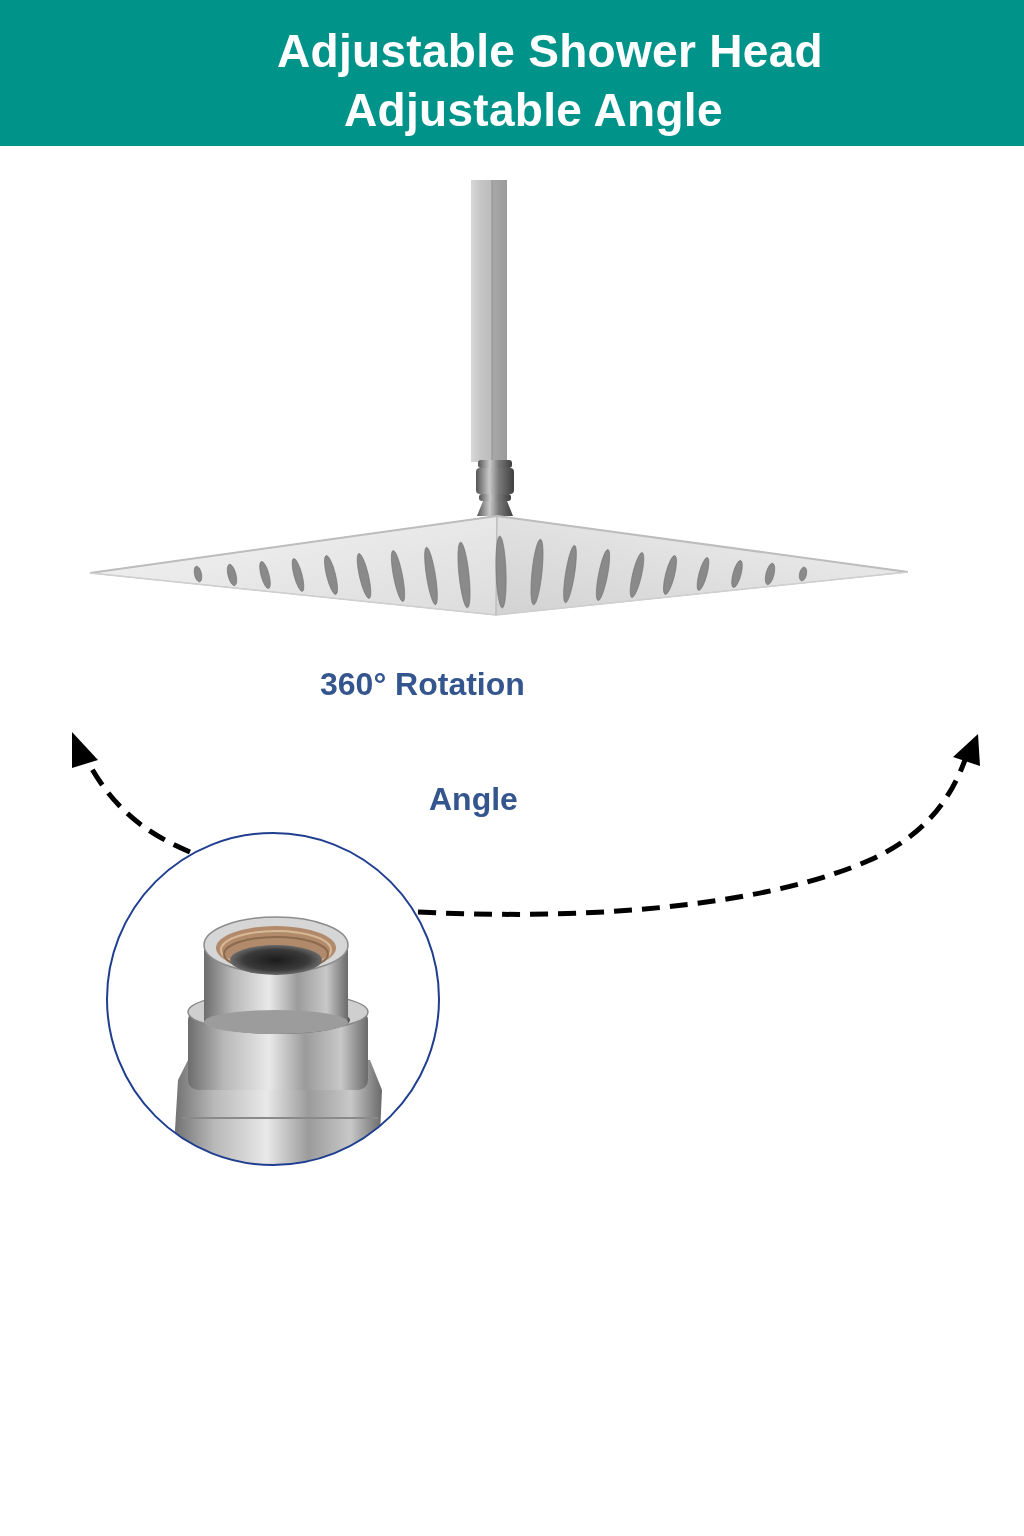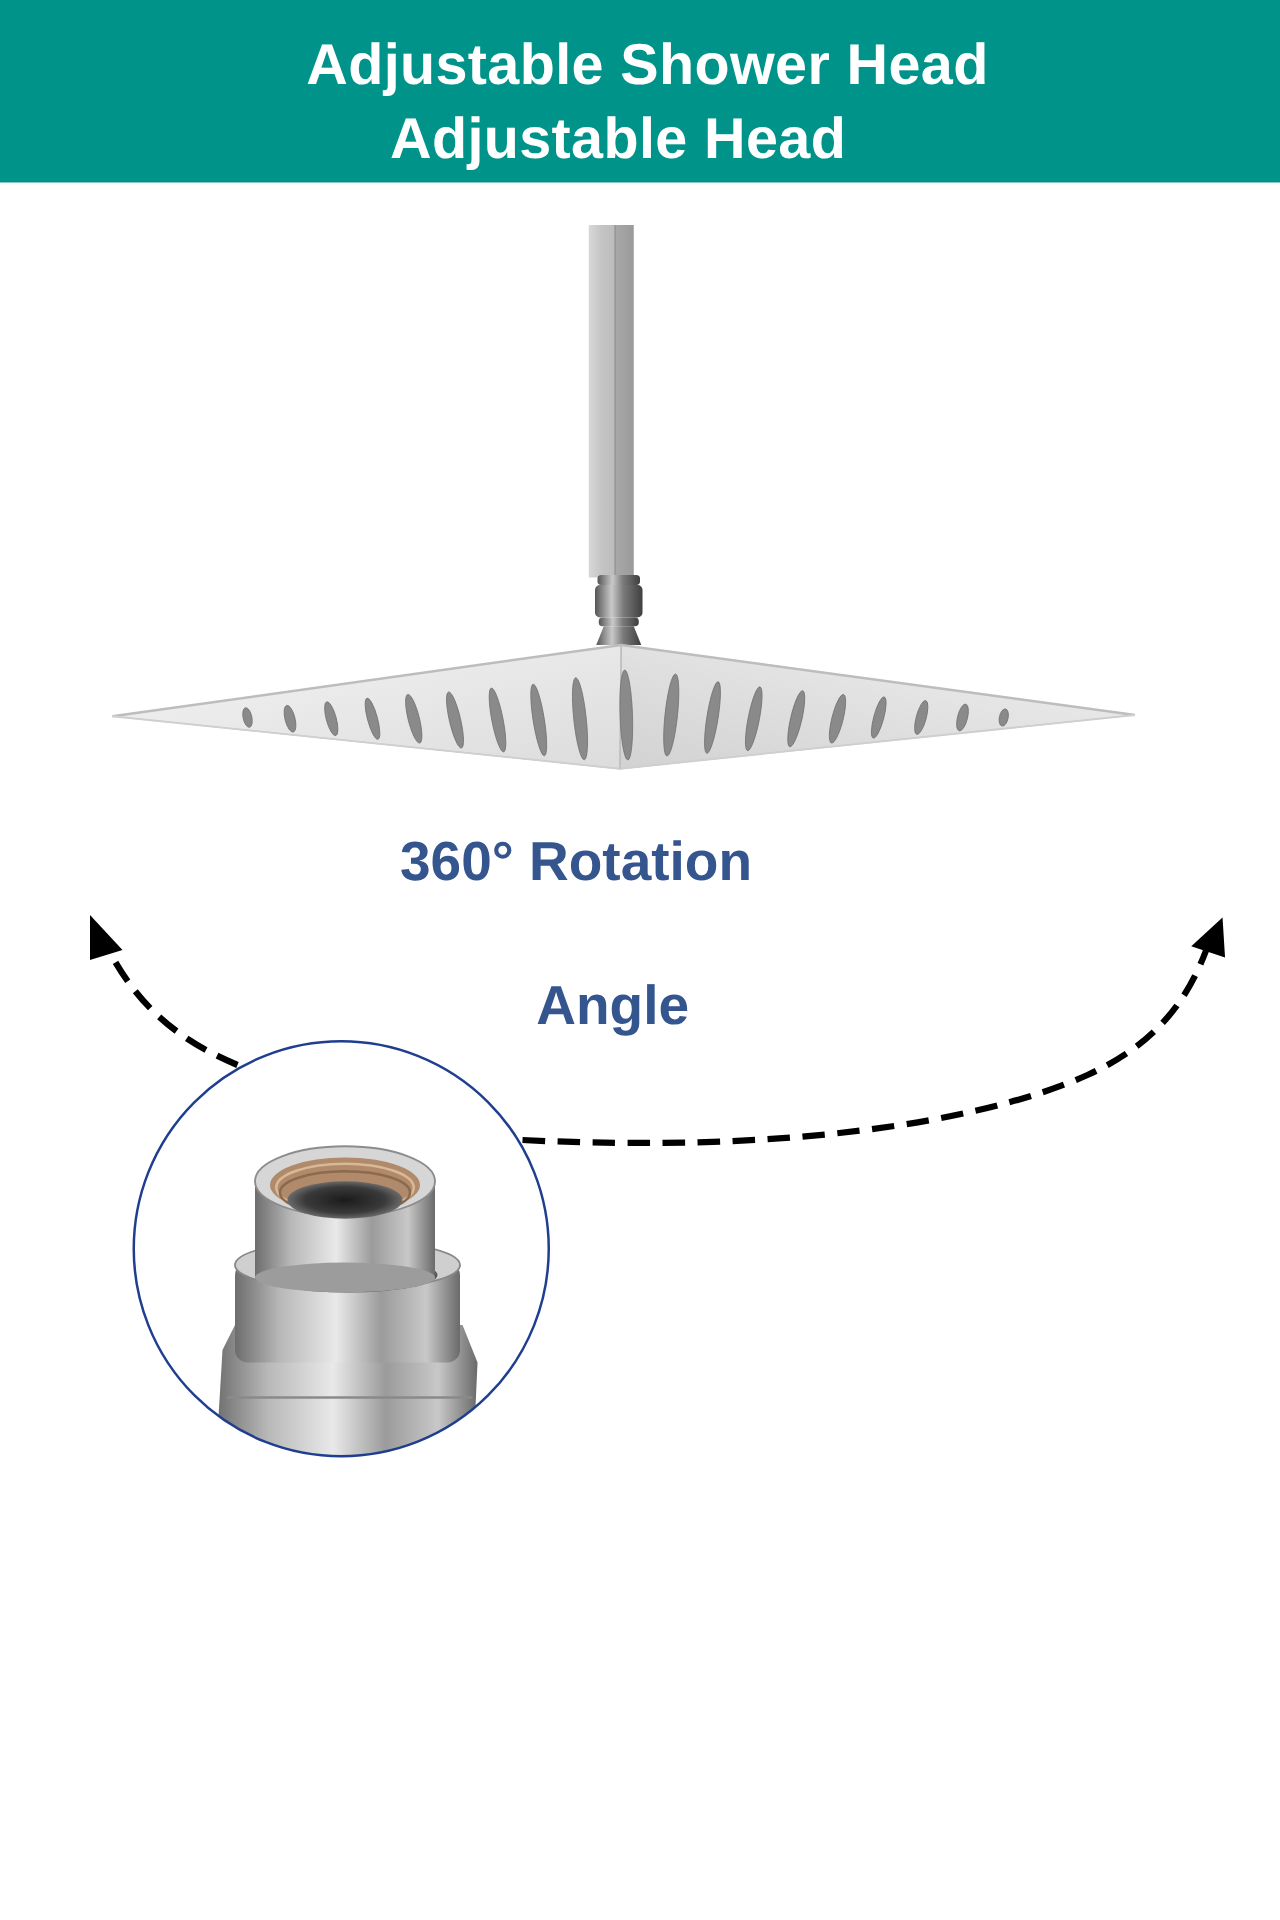--- a/index.html
+++ b/index.html
@@ -6,38 +6,38 @@
     body {
       width: 1024px; height: 1536px; position: relative; overflow: hidden;
       background: #ffffff; font-family: "Liberation Sans", sans-serif;
     }
     .banner {
       position: absolute; left: 0; top: 0; width: 1024px; height: 146px;
       background: #00938a;
     }
     .banner-line {
       position: absolute; color: #ffffff; font-weight: bold; font-size: 46px;
-      letter-spacing: 0.3px; white-space: nowrap; line-height: 1;
+      letter-spacing: 0.3px; white-space: nowrap; line-height: 1; margin-left: 32px;
     }
     .banner-line.l1 { left: 245px; top: 28px; }
     .banner-line.l2 { left: 312px; top: 87px; }
     .label {
-      position: absolute; color: #34558e; font-weight: bold; font-size: 44px;
+      position: absolute; color: #34558e; font-weight: bold; font-size: 32px;
       white-space: nowrap; line-height: 1;
     }
     .label.rotation { left: 320px; top: 668px; }
     .label.swivel { left: 429px; top: 783px; }
     svg { position: absolute; left: 0; top: 0; }
   </style>
 </head>
 <body>
 
 <div class="banner">
   <div class="banner-line l1">Adjustable Shower Head</div>
-  <div class="banner-line l2">Adjustable Head</div>
+  <div class="banner-line l2">Adjustable Angle</div>
 </div>
 
 <svg width="1024" height="1536" viewBox="0 0 1024 1536">
   <defs>
     <linearGradient id="armL" x1="0" x2="1" y1="0" y2="0">
       <stop offset="0" stop-color="#d8d8d8"></stop>
       <stop offset="0.5" stop-color="#c4c4c4"></stop>
       <stop offset="1" stop-color="#bcbcbc"></stop>
     </linearGradient>
     <linearGradient id="armR" x1="0" x2="1" y1="0" y2="0">

